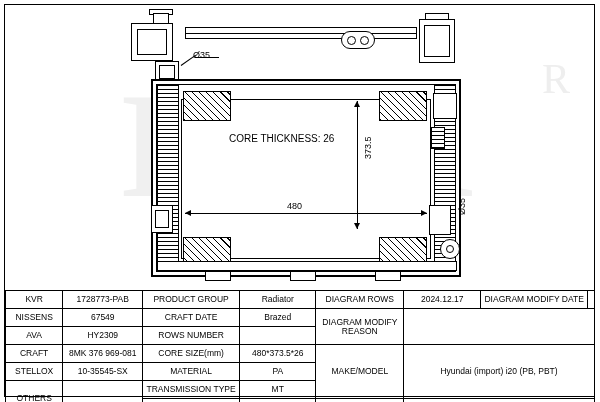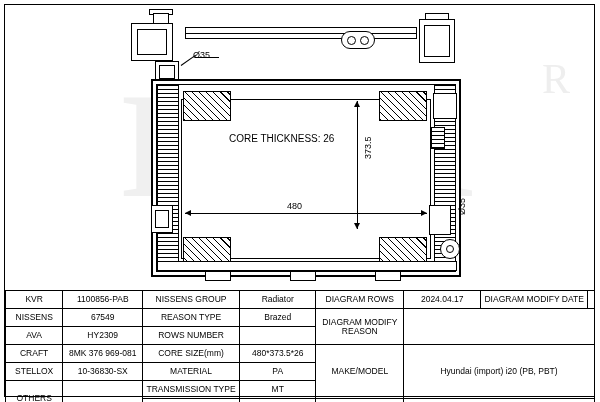--- a/index.html
+++ b/index.html
@@ -184,53 +184,53 @@
     <div class="dim dim-480">480</div>
     <div class="arrowline-v"></div>
     <div class="dim dim-3735">373.5</div>
     <div class="dim dim-o35b">Ø35</div>
   </div>
 
   <table class="spec">
     <tbody>
         <tr>
       <td class="w1 lbl">KVR</td>
-      <td class="w2">1100856-PAB</td>
-      <td class="w3 lbl">NISSENS GROUP</td>
+      <td class="w2">1728773-PAB</td>
+      <td class="w3 lbl">PRODUCT GROUP</td>
       <td class="w4">Radiator</td>
       <td class="w5 lbl">DIAGRAM ROWS</td>
-      <td class="w6">2024.04.17</td>
+      <td class="w6">2024.12.17</td>
       <td class="w7 lbl">DIAGRAM MODIFY DATE</td>
       <td></td>
     </tr>
     <tr>
       <td class="lbl">NISSENS</td>
       <td>67549</td>
-      <td class="lbl">REASON TYPE</td>
+      <td class="lbl">CRAFT DATE</td>
       <td>Brazed</td>
       <td class="lbl" rowspan="2">DIAGRAM MODIFY REASON</td>
       <td colspan="3" rowspan="2"></td>
     </tr>
     <tr>
       <td class="lbl">AVA</td>
       <td>HY2309</td>
       <td class="lbl">ROWS NUMBER</td>
       <td></td>
     </tr>
     <tr>
       <td class="lbl">CRAFT</td>
       <td>8MK 376 969-081</td>
       <td class="lbl">CORE SIZE(mm)</td>
       <td>480*373.5*26</td>
       <td class="lbl" rowspan="3">MAKE/MODEL</td>
       <td colspan="3" rowspan="3">Hyundai (import) i20 (PB, PBT)</td>
     </tr>
     <tr>
       <td class="lbl">STELLOX</td>
-      <td>10-36830-SX</td>
+      <td>10-35545-SX</td>
       <td class="lbl">MATERIAL</td>
       <td>PA</td>
     </tr>
     <tr>
       <td class="lbl" rowspan="2">OTHERS</td>
       <td rowspan="2"></td>
       <td class="lbl">TRANSMISSION TYPE</td>
       <td>MT</td>
     </tr>
     <tr>

